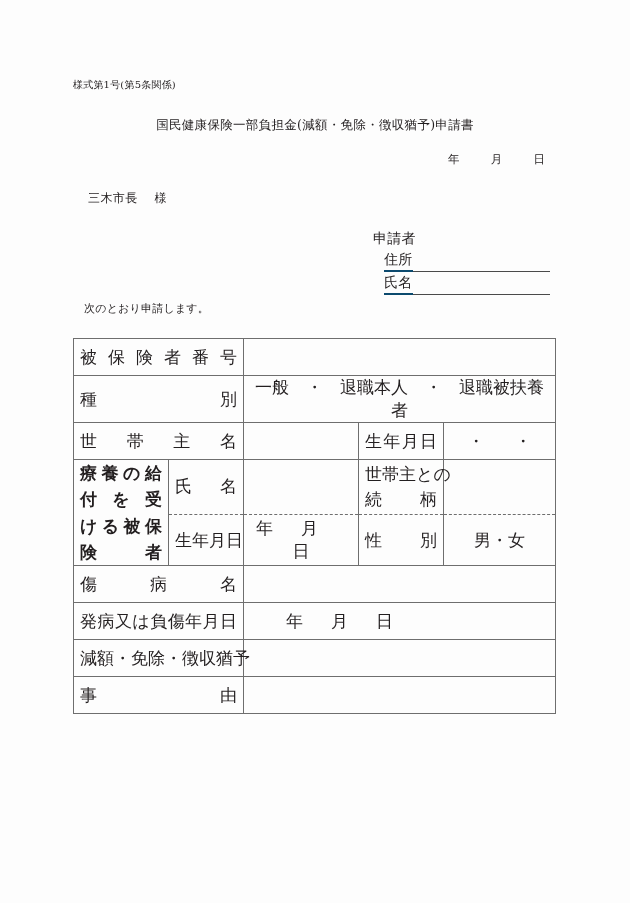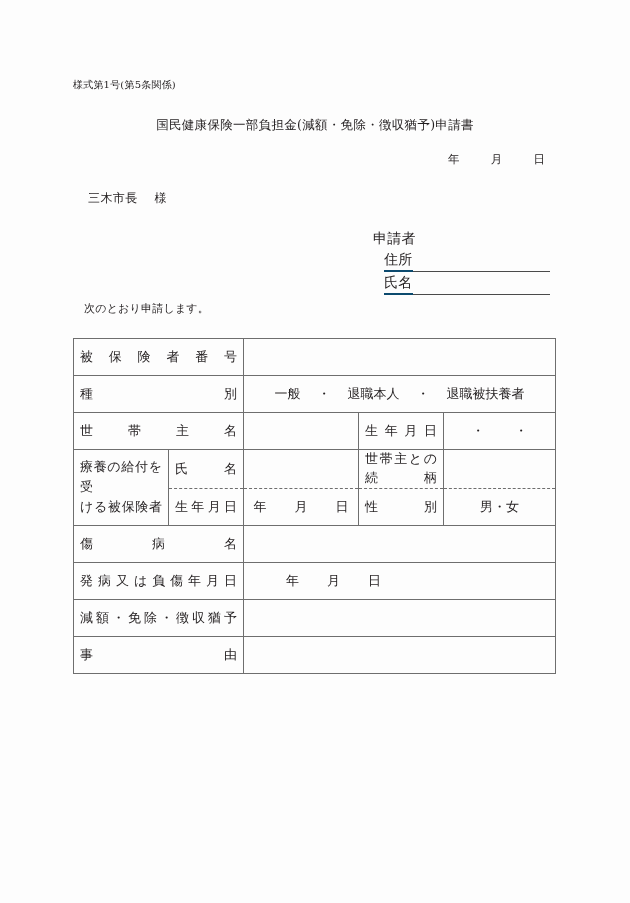--- a/index.html
+++ b/index.html
@@ -103,21 +103,21 @@
   }
 
   
   .form-table {
     position: absolute;
     left: 73px;
     top: 338px;
     width: 482px;
     border-collapse: collapse;
     table-layout: fixed;
-    font-size: 13px;
+    font-size: 17px;
   }
   .form-table td {
     border: 1px solid #6e6e6e;
     padding: 0 6px;
     vertical-align: middle;
     height: 36px;
     background: #fdfdfd;
   }
 
   
@@ -140,21 +140,21 @@
 
   
   .vlabel {
     text-align: justify;
     text-align-last: justify;
     text-justify: inter-character;
     line-height: 1.55;
     padding: 0 9px;
     white-space: normal;
   }
-  .vlabel .l { display: block; }
+  .vlabel .l { display: block; font-weight: bold; }
 
   
   .dot-b { border-bottom: 1px dashed #6e6e6e !important; }
   .dot-t { border-top: 1px dashed #6e6e6e !important; }
 
   .two-line {
     line-height: 1.45;
     padding: 0 6px;
   }
   .two-line .l {

